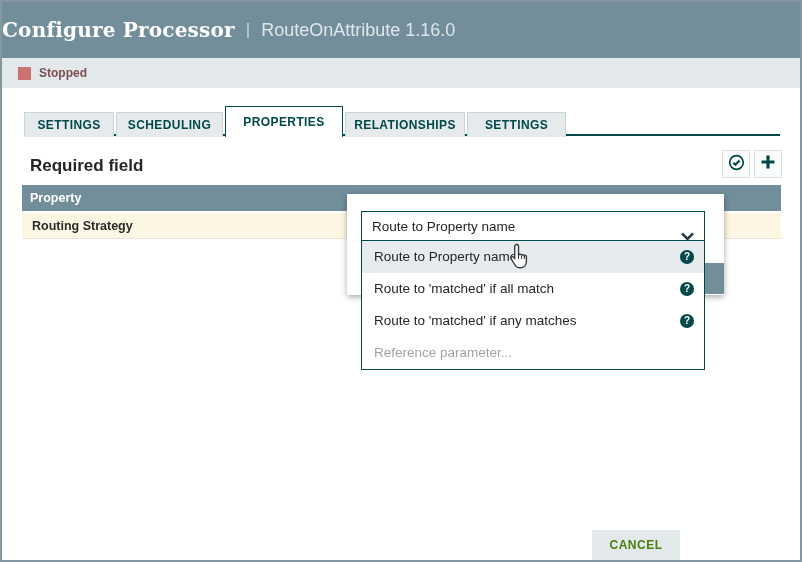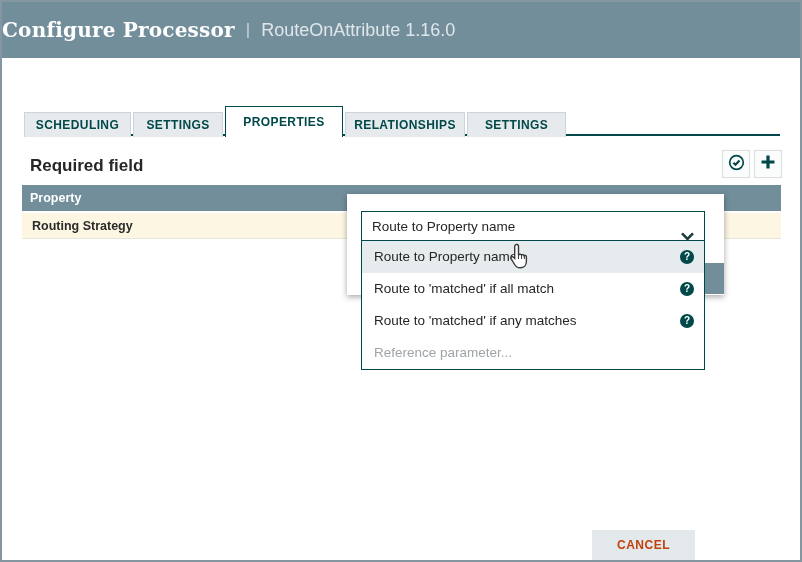--- a/index.html
+++ b/index.html
@@ -69,39 +69,43 @@
   .option.muted { color:#9EA4A7; }
   .help-badge { position:absolute; right:10px; top:9px; width:14px; height:14px;
                 border-radius:50%; background:#004849; color:#fff; font-size:10px;
                 font-weight:bold; text-align:center; line-height:14px; }
 
   .hand-cursor { position:absolute; left:505px; top:241px; z-index:10; pointer-events:none; }
 
   
   .btn { position:absolute; top:528px; height:30px; font-size:12px; font-weight:bold;
          letter-spacing:.5px; text-align:center; line-height:30px; cursor:pointer; }
-  .btn-cancel { left:590px; width:103px; background:#E3E8EB; color:#c2410c; }
+  .btn-cancel { left:590px; width:88px; background:#E3E8EB; color:#4d7c0f; }
   .btn-apply { left:695px; width:105px; background:#728E9B; color:#FFFFFF;margin-top:35px; }
 </style>
 </head>
 <body>
 
 <div id="dialog">
 
   <div class="header">
     <span class="title">Configure Processor</span>
     <span class="title-sep">|</span>
     <span class="subtitle">RouteOnAttribute 1.16.0</span>
   </div>
 
+  <div class="statusbar">
+    <span class="stop-square"></span>
+    <span class="status-label">Stopped</span>
+  </div>
 
   <div class="tab-underline"></div>
   <div class="tabs">
+    <div class="tab w0">SETTINGS</div>
     <div class="tab w1">SCHEDULING</div>
-    <div class="tab w0">SETTINGS</div>
     <div class="tab w2 active">PROPERTIES</div>
     <div class="tab w3">RELATIONSHIPS</div>
     <div class="tab w4">SETTINGS</div>
   </div>
 
   <div class="required-label">Required field</div>
 
   <div class="icon-btn verify">
     <span>
       <svg width="17" height="17" viewBox="0 0 17 17">

